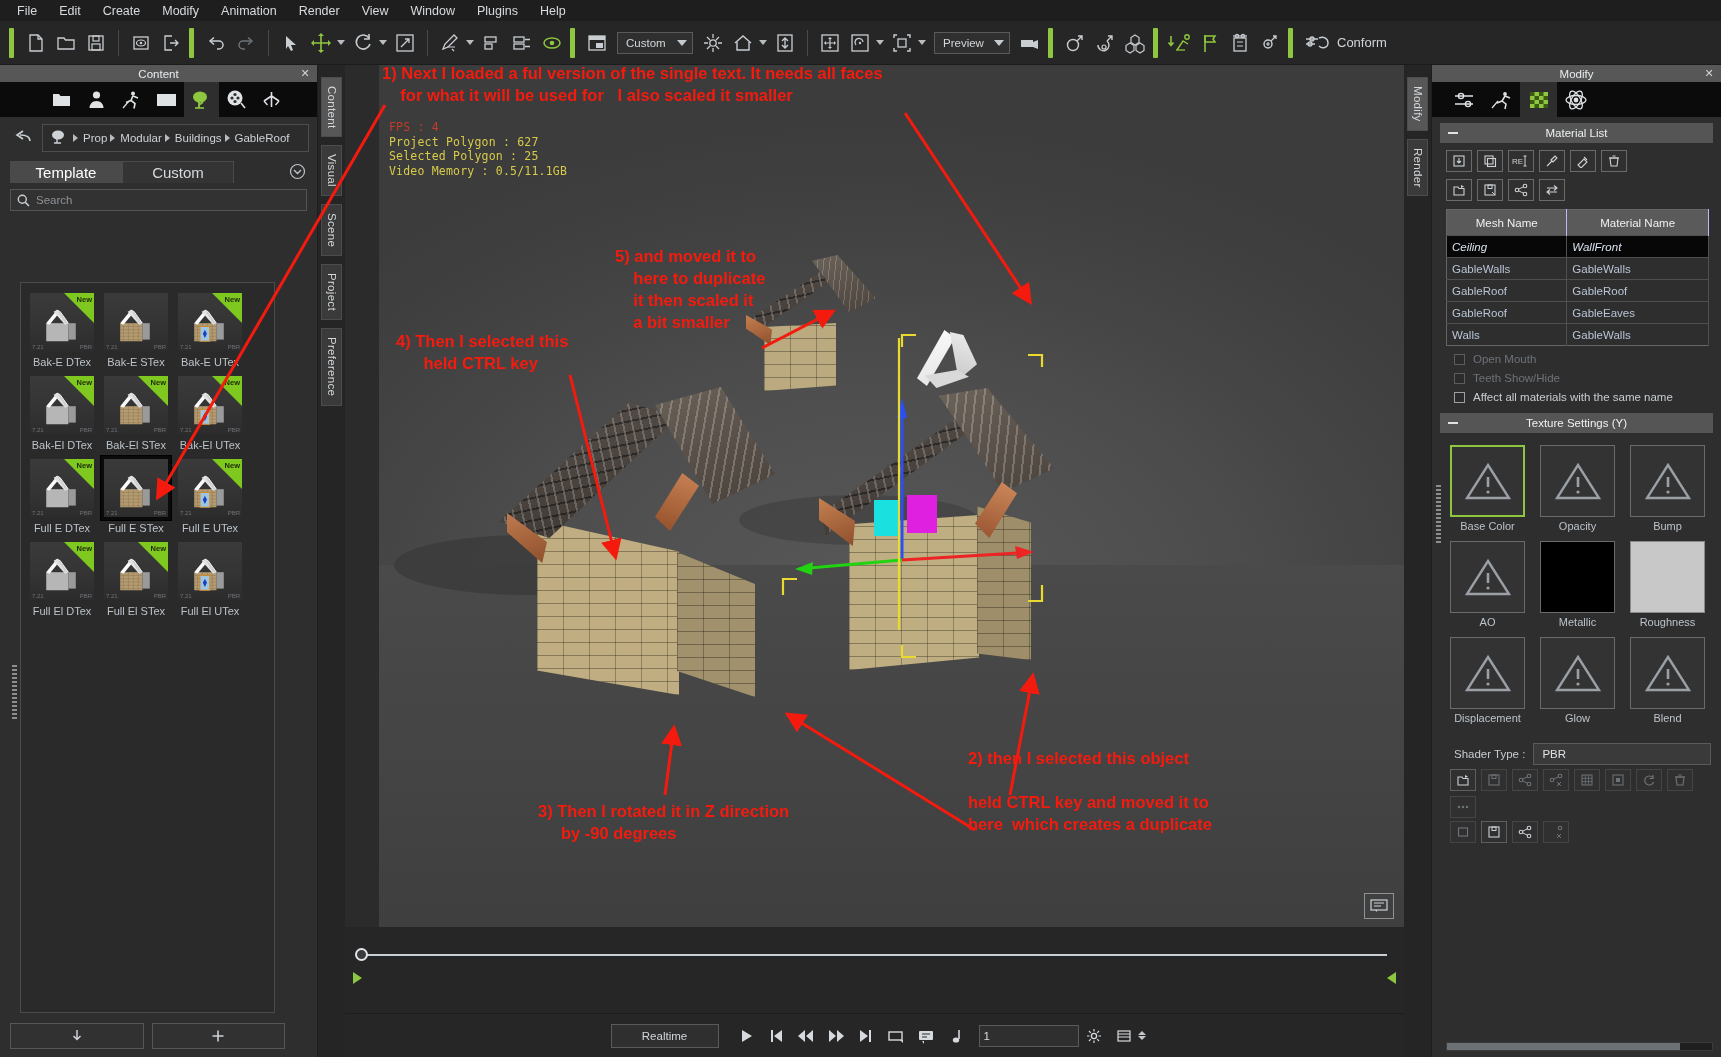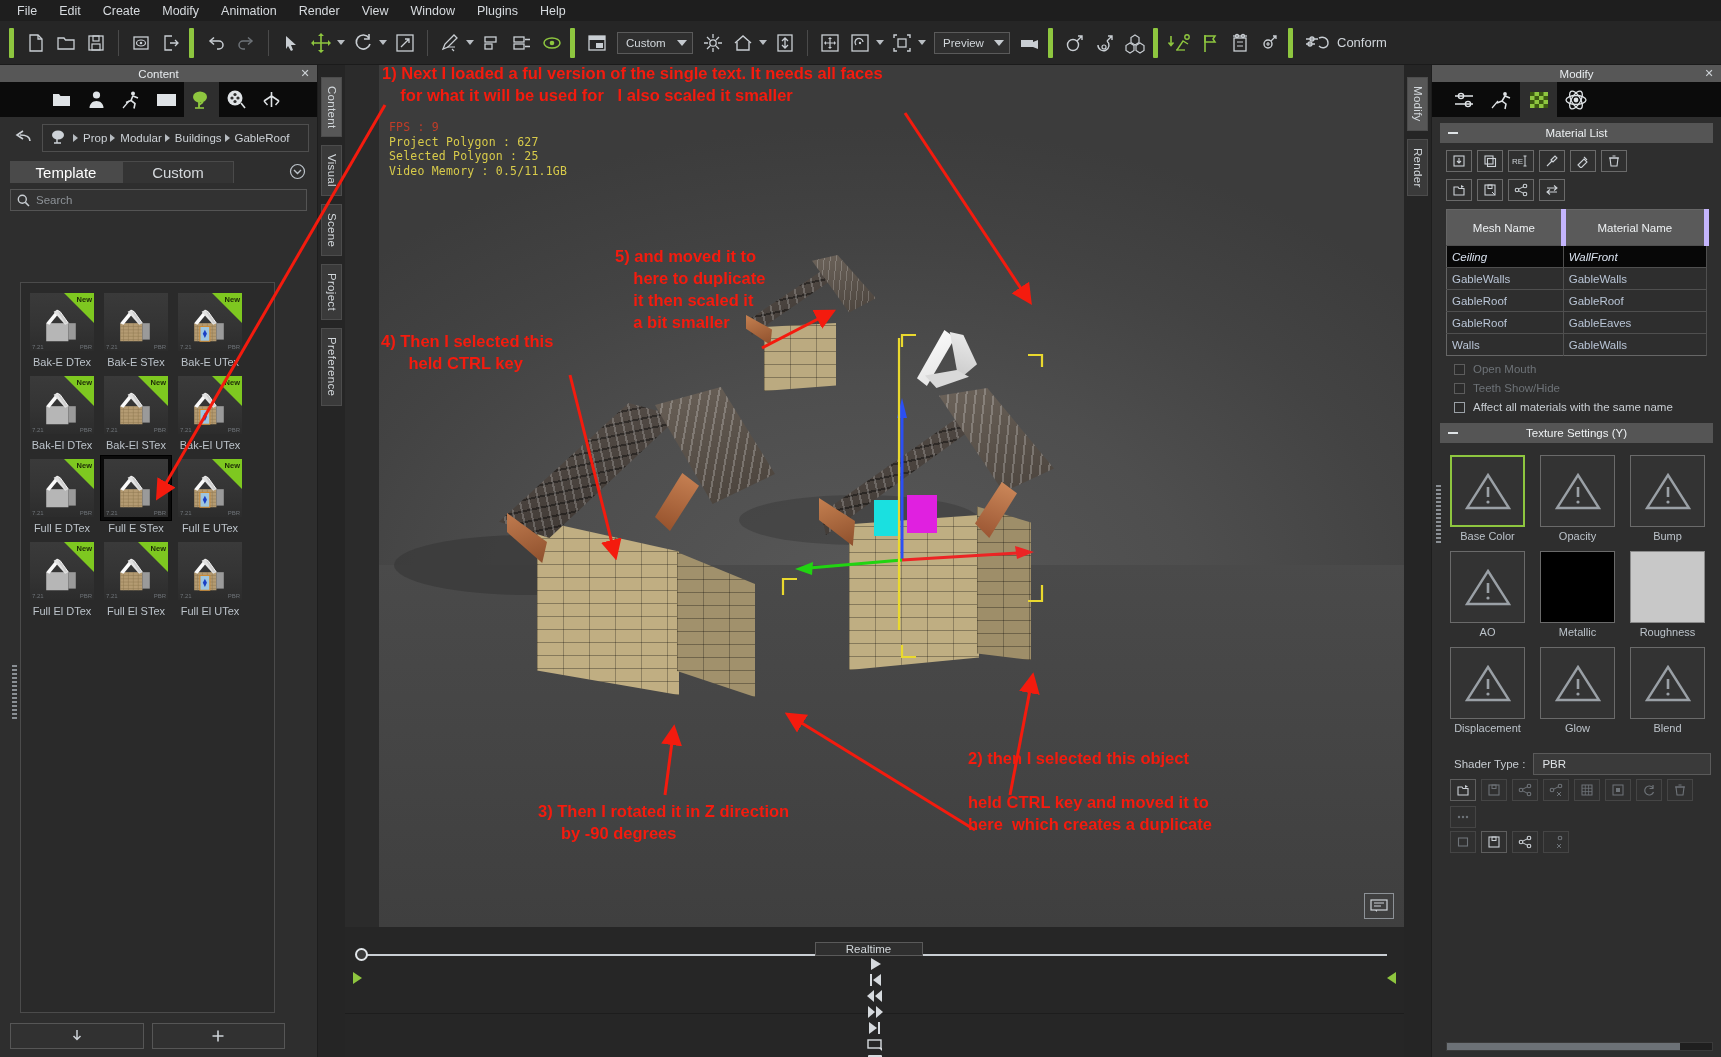--- a/index.html
+++ b/index.html
@@ -211,21 +211,20 @@
     border-left:9px solid #8ec63f; border-top:6px solid transparent; border-bottom:6px solid transparent;
   }
   #mright {
     right:8px; top:45px;
     border-right:9px solid #8ec63f; border-top:6px solid transparent; border-bottom:6px solid transparent;
   }
   #playbar {
     position:absolute; left:0; right:0; bottom:0; height:44px;
     display:flex; align-items:center; justify-content:center; gap:0;
     border-top:1px solid #1d1d1d;
-    flex-direction:column;
   }
   #realtime {
     width:108px;height:24px;border:1px solid #5a5a5a;background:#2f2f2f;
     display:flex;align-items:center;justify-content:center;font-size:11.5px;color:#d2d7db;
     margin-right:12px; cursor:default;
   }
   .pbtn { width:30px;height:28px;display:flex;align-items:center;justify-content:center;cursor:default;}
   #framefield {
     width:100px;height:22px;border:1px solid #5a5a5a;background:#2f2f2f;margin-left:8px;
     display:flex;align-items:center;padding:0 4px;
@@ -261,21 +260,21 @@
   .miconrow { display:flex; gap:5px; padding:7px 8px 0 14px; }
   .micon {
     width:26px;height:22px;border:1px solid #6a6a6a;background:#303030;
     display:flex;align-items:center;justify-content:center;cursor:default;
   }
   #mltable {
     margin:8px 10px 0 14px; border:1px solid #666; border-collapse:collapse; width:calc(100% - 26px);
   }
   #mltable th {
     background:#5a5a5a; font-size:11.5px; font-weight:normal; color:#eef1f3;
-    height:36px; border-right:5px solid #c4b5fd;
+    height:26px; border-right:1px solid #c4b5fd;
   }
   #mltable td {
     font-size:11.5px; color:#b9c5d6; height:22px; padding-left:5px;
     border-top:1px solid #4f4f4f; border-right:1px solid #4f4f4f;
   }
   #mltable tr.sel td { background:#070707; color:#d9e2ef;font-style:italic; }
   .chkrow { display:flex; align-items:center; gap:8px; padding:7px 8px 0 22px; font-size:11.5px; }
   .chkbox { width:11px;height:11px;border:1px solid #9aa0a6; background:#2b2b2b; }
   .chkrow.dis .chkbox { border-color:#5c5c5c; }
   .chkrow.dis span { color:#6d7277; }
@@ -1071,21 +1070,21 @@
       <path d="M523 282v-12h14"></path>
       <path d="M649 290h14v12"></path>
       <path d="M404 530v-16h14"></path>
       <path d="M649 536h14v-16"></path>
       <path d="M523 580v12h14"></path>
       <path d="M520 565v-292"></path>
     </g>
   </svg>
 
   <div id="hud">
-    <div class="l0">FPS : 9</div>
+    <div class="l0">FPS : 4</div>
     <div class="l">Project Polygon : 627</div>
     <div class="l">Selected Polygon : 25</div>
     <div class="l">Video Memory : 0.5/11.1GB</div>
   </div>
 
   <div id="vpcomment">
     <svg width="18" height="14" viewBox="0 0 18 14">
         <rect x="1" y="1" width="16" height="10" fill="none" stroke="#cdd2d7" stroke-width="1.2"></rect>
         <path d="M4 4h10M4 7h7" stroke="#cdd2d7" stroke-width="1.1"></path>
         <path d="M5 11l2 2v-2z" fill="#cdd2d7"></path>
@@ -1546,20 +1545,20 @@
 
   <path d="M975 830 L800 722" stroke="#f41b0e" stroke-width="3" fill="none" marker-end="url(#ah)"></path>
 </svg>
 
 <div class="anno" style="left:382px;top:62px;">1) Next I loaded a ful version of the single text. It needs all faces
     for what it will be used for   I also scaled it smaller</div>
 <div class="anno" style="left:615px;top:245px;">5) and moved it to
     here to duplicate
     it then scaled it
     a bit smaller</div>
-<div class="anno" style="left:381px;top:330px;">4) Then I selected this
+<div class="anno" style="left:396px;top:330px;">4) Then I selected this
       held CTRL key</div>
 <div class="anno" style="left:968px;top:747px;">2) then I selected this object
 
 held CTRL key and moved it to
 here  which creates a duplicate</div>
 <div class="anno" style="left:538px;top:800px;">3) Then I rotated it in Z direction
      by -90 degrees</div>
 
 </body></html>

